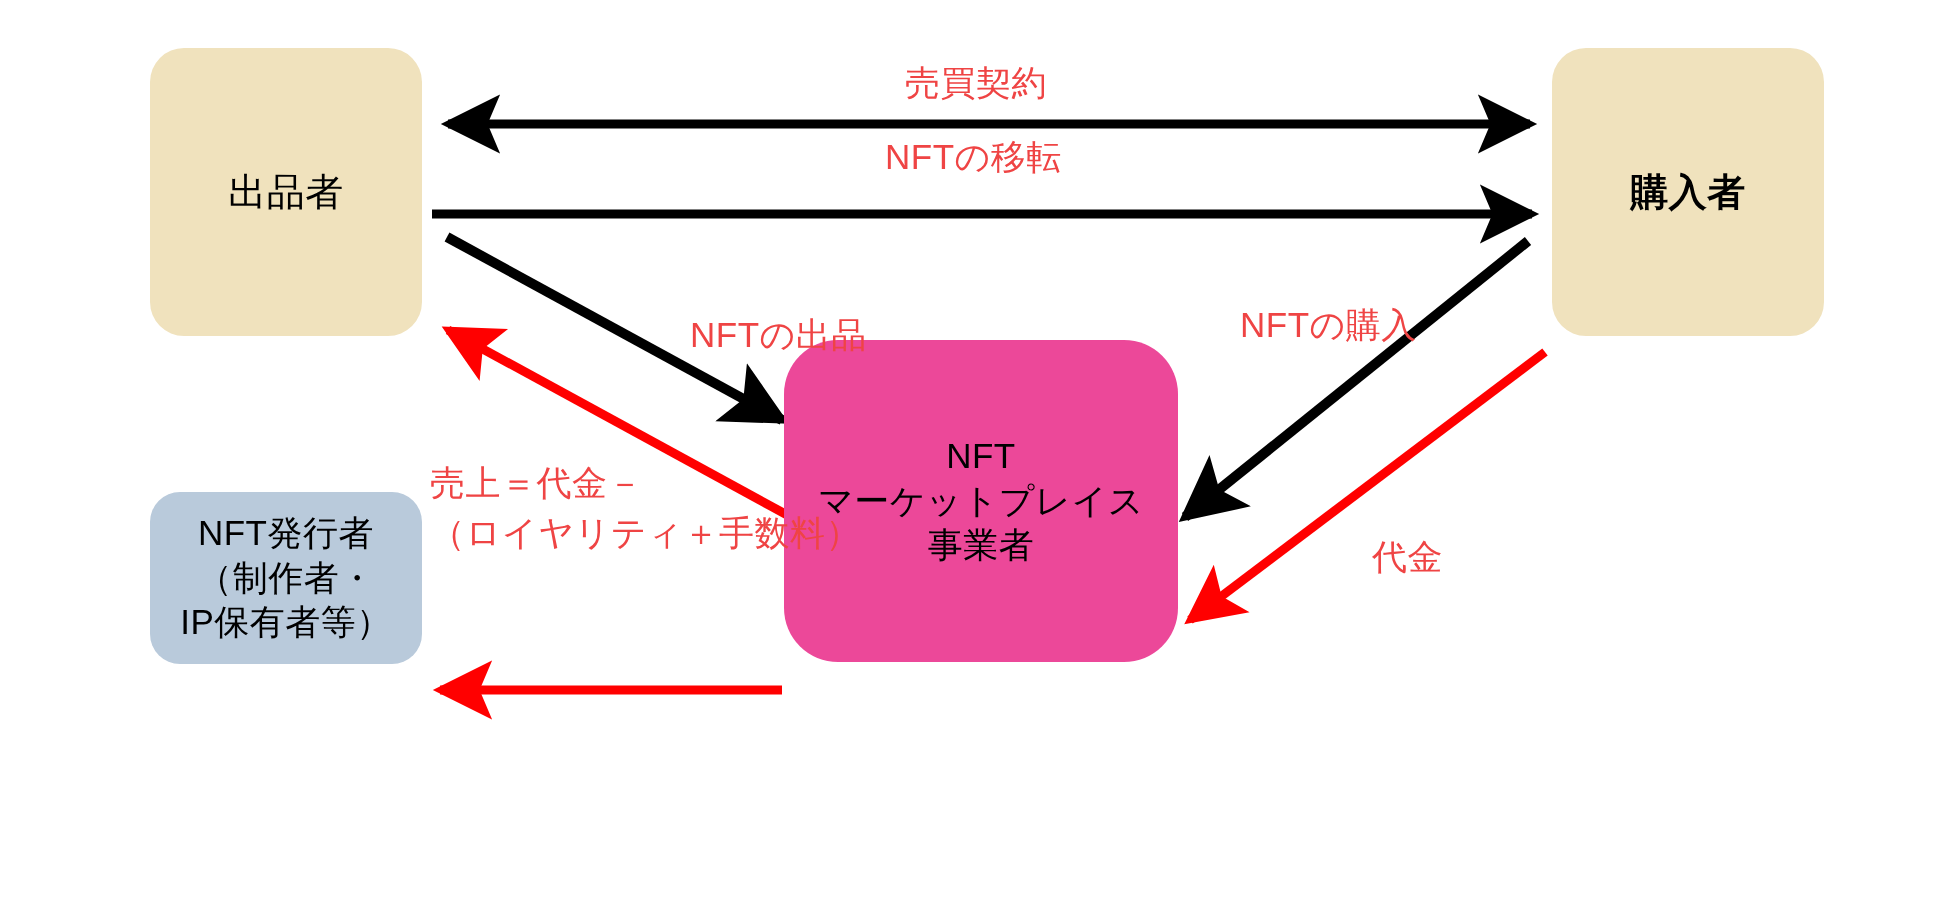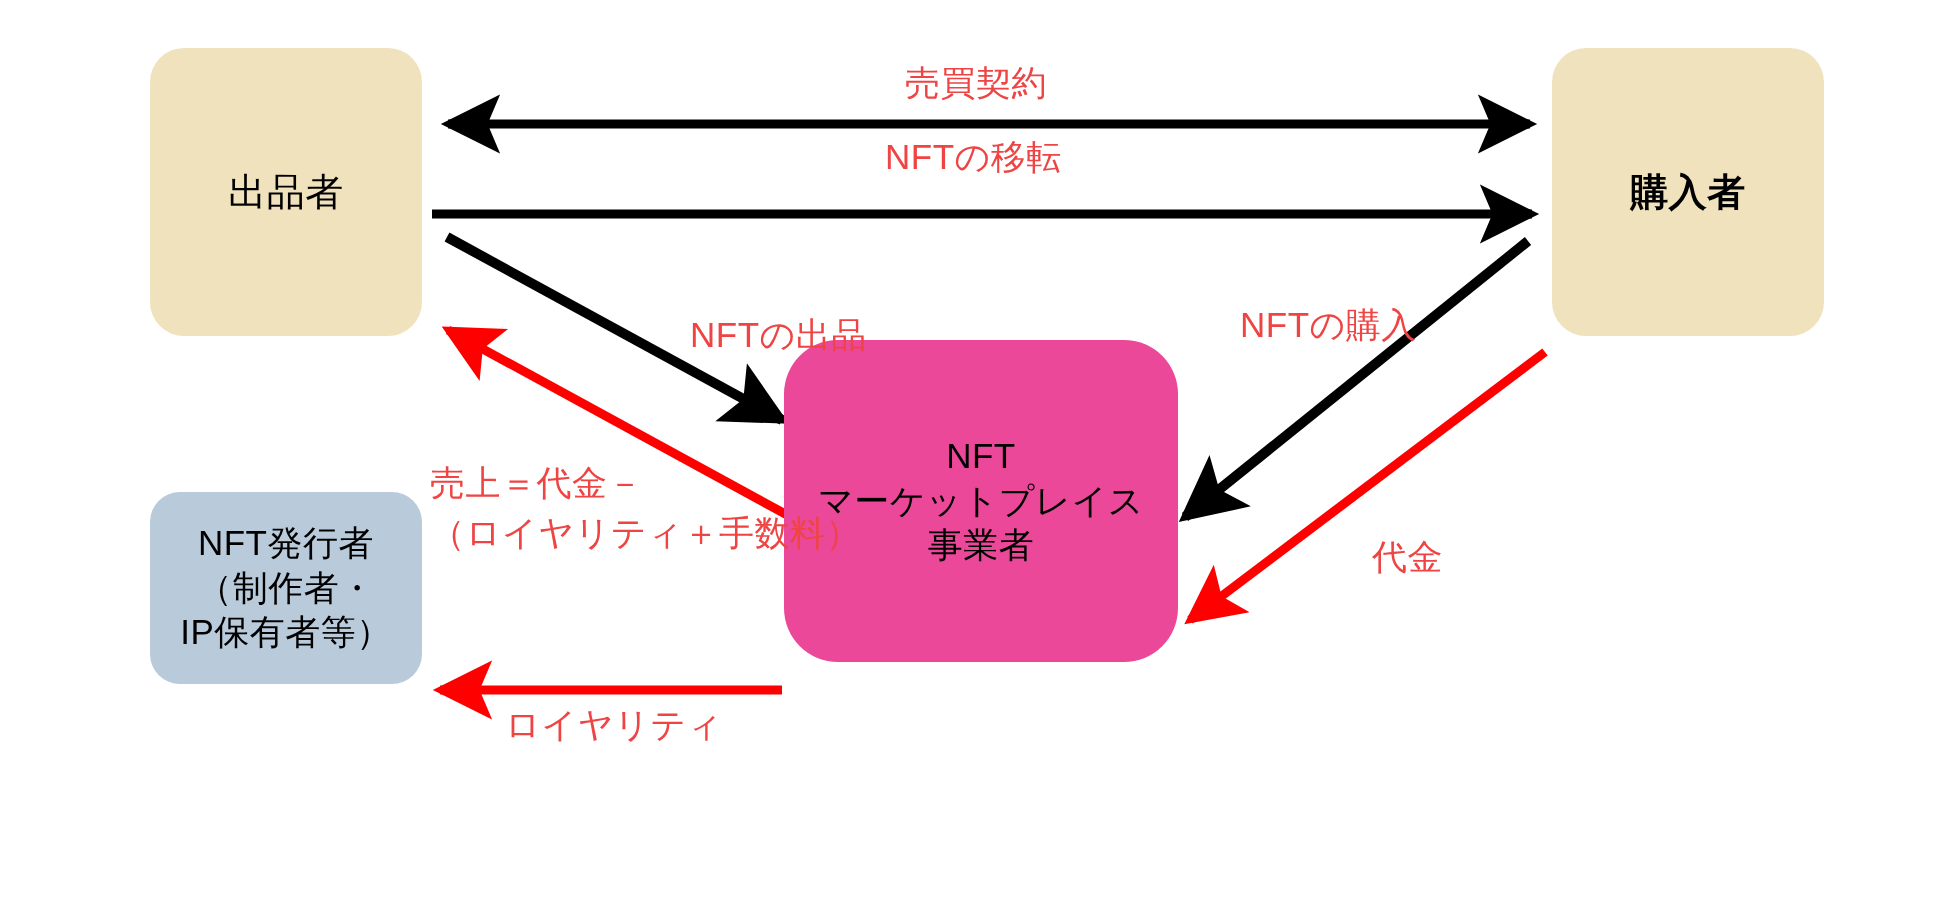--- a/index.html
+++ b/index.html
@@ -56,21 +56,21 @@
     height: 288px;
     background: #f0e2bd;
     border-radius: 34px;
     font-size: 38px;
     font-weight: bold;
   }
   #node-issuer {
     left: 150px;
     top: 492px;
     width: 272px;
-    height: 192px;
+    height: 172px;
     background: #b9cadb;
     border-radius: 30px;
     font-size: 35px;
   }
   #node-marketplace {
     left: 784px;
     top: 340px;
     width: 394px;
     height: 322px;
     background: #ec4899;
@@ -152,15 +152,14 @@
 
   <div class="edge-label" id="label-nft-listing">NFTの出品</div>
 
   <div class="edge-label" id="label-nft-purchase">NFTの購入</div>
 
   <div class="edge-label" id="label-revenue">売上＝代金－
 （ロイヤリティ＋手数料）</div>
 
   <div class="edge-label" id="label-payment">代金</div>
 
-  <div class="edge-label" id="label-royalty">ロイヤリティ</div>
 
 </div>
 
 </body></html>

